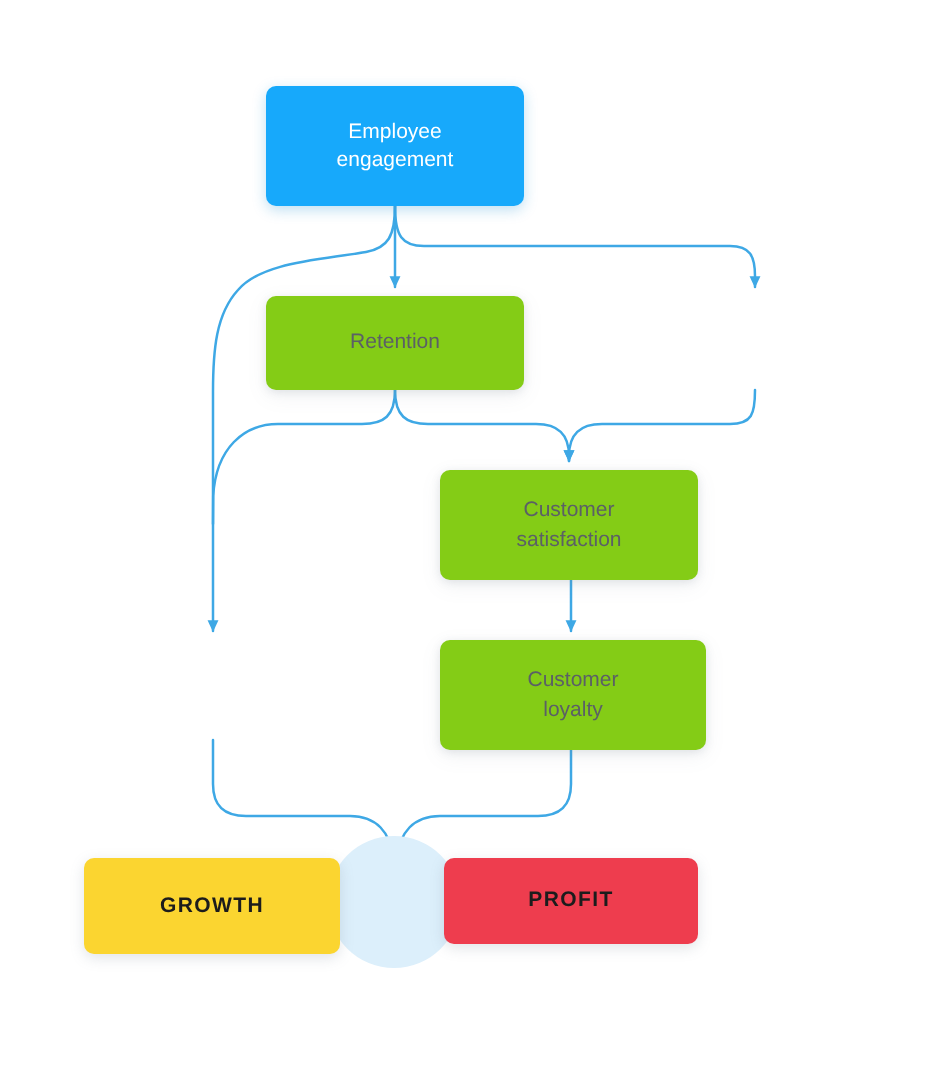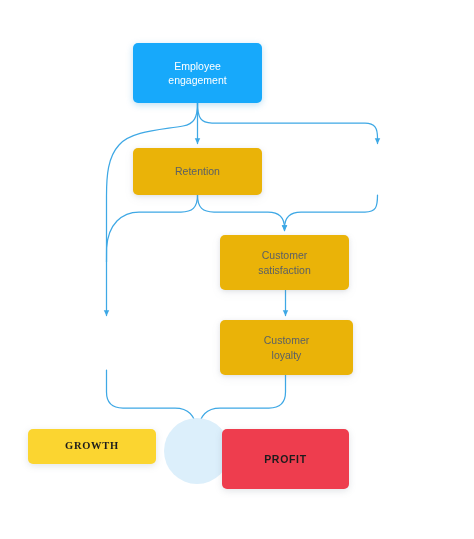--- a/index.html
+++ b/index.html
@@ -30,21 +30,21 @@
     box-sizing: border-box;
     display: flex;
     align-items: center;
     justify-content: center;
     text-align: center;
     border-radius: 5px;
     line-height: 1.35;
     z-index: 3;
   }
   .node-plain {
-    background: #eab308;
+    background: #84cc16;
     color: #5b6066;
     font-size: 10.5px;
     box-shadow: 0 1px 4px rgba(120,130,145,0.17),
                 0 3px 10px rgba(120,130,145,0.10);
   }
   .node-accent {
     background: var(--fill);
     color: #ffffff;
     font-size: 10.5px;
     box-shadow: 0 2px 7px rgba(23,140,210,0.28);
@@ -68,22 +68,22 @@
     background: #dceffb;
     z-index: 2;
   }
   
   #n-engagement      { left:133px; top:43px;  width:129px; height:60px; }
   #n-retention       { left:133px; top:148px; width:129px; height:47px; }
   #n-service         { left:313px; top:148px; width:129px; height:47px; }
   #n-satisfaction    { left:220px; top:235px; width:129px; height:55px; }
   #n-productivity    { left:40px;  top:320px; width:135px; height:50px; }
   #n-loyalty         { left:220px; top:320px; width:133px; height:55px; }
-  #n-growth          { left:28px;  top:429px; width:128px; height:35px;font-family:Liberation Serif, serif; }
-  #n-profit          { left:222px; top:429px; width:127px; height:60px; }
+  #n-growth          { left:42px;  top:429px; width:128px; height:48px; }
+  #n-profit          { left:222px; top:429px; width:127px; height:43px; }
   #merge-hub         { left:164px; top:418px; width:66px;  height:66px; }
 </style>
 </head>
 <body>
 
 <div id="canvas">
 
   <svg id="edges" viewBox="0 0 474 539" width="474" height="539" xmlns="http://www.w3.org/2000/svg">
     <defs>
       <marker id="arrow" viewBox="0 0 10 10" refX="8.2" refY="5" markerWidth="5.2" markerHeight="5.2" orient="auto-start-reverse">

